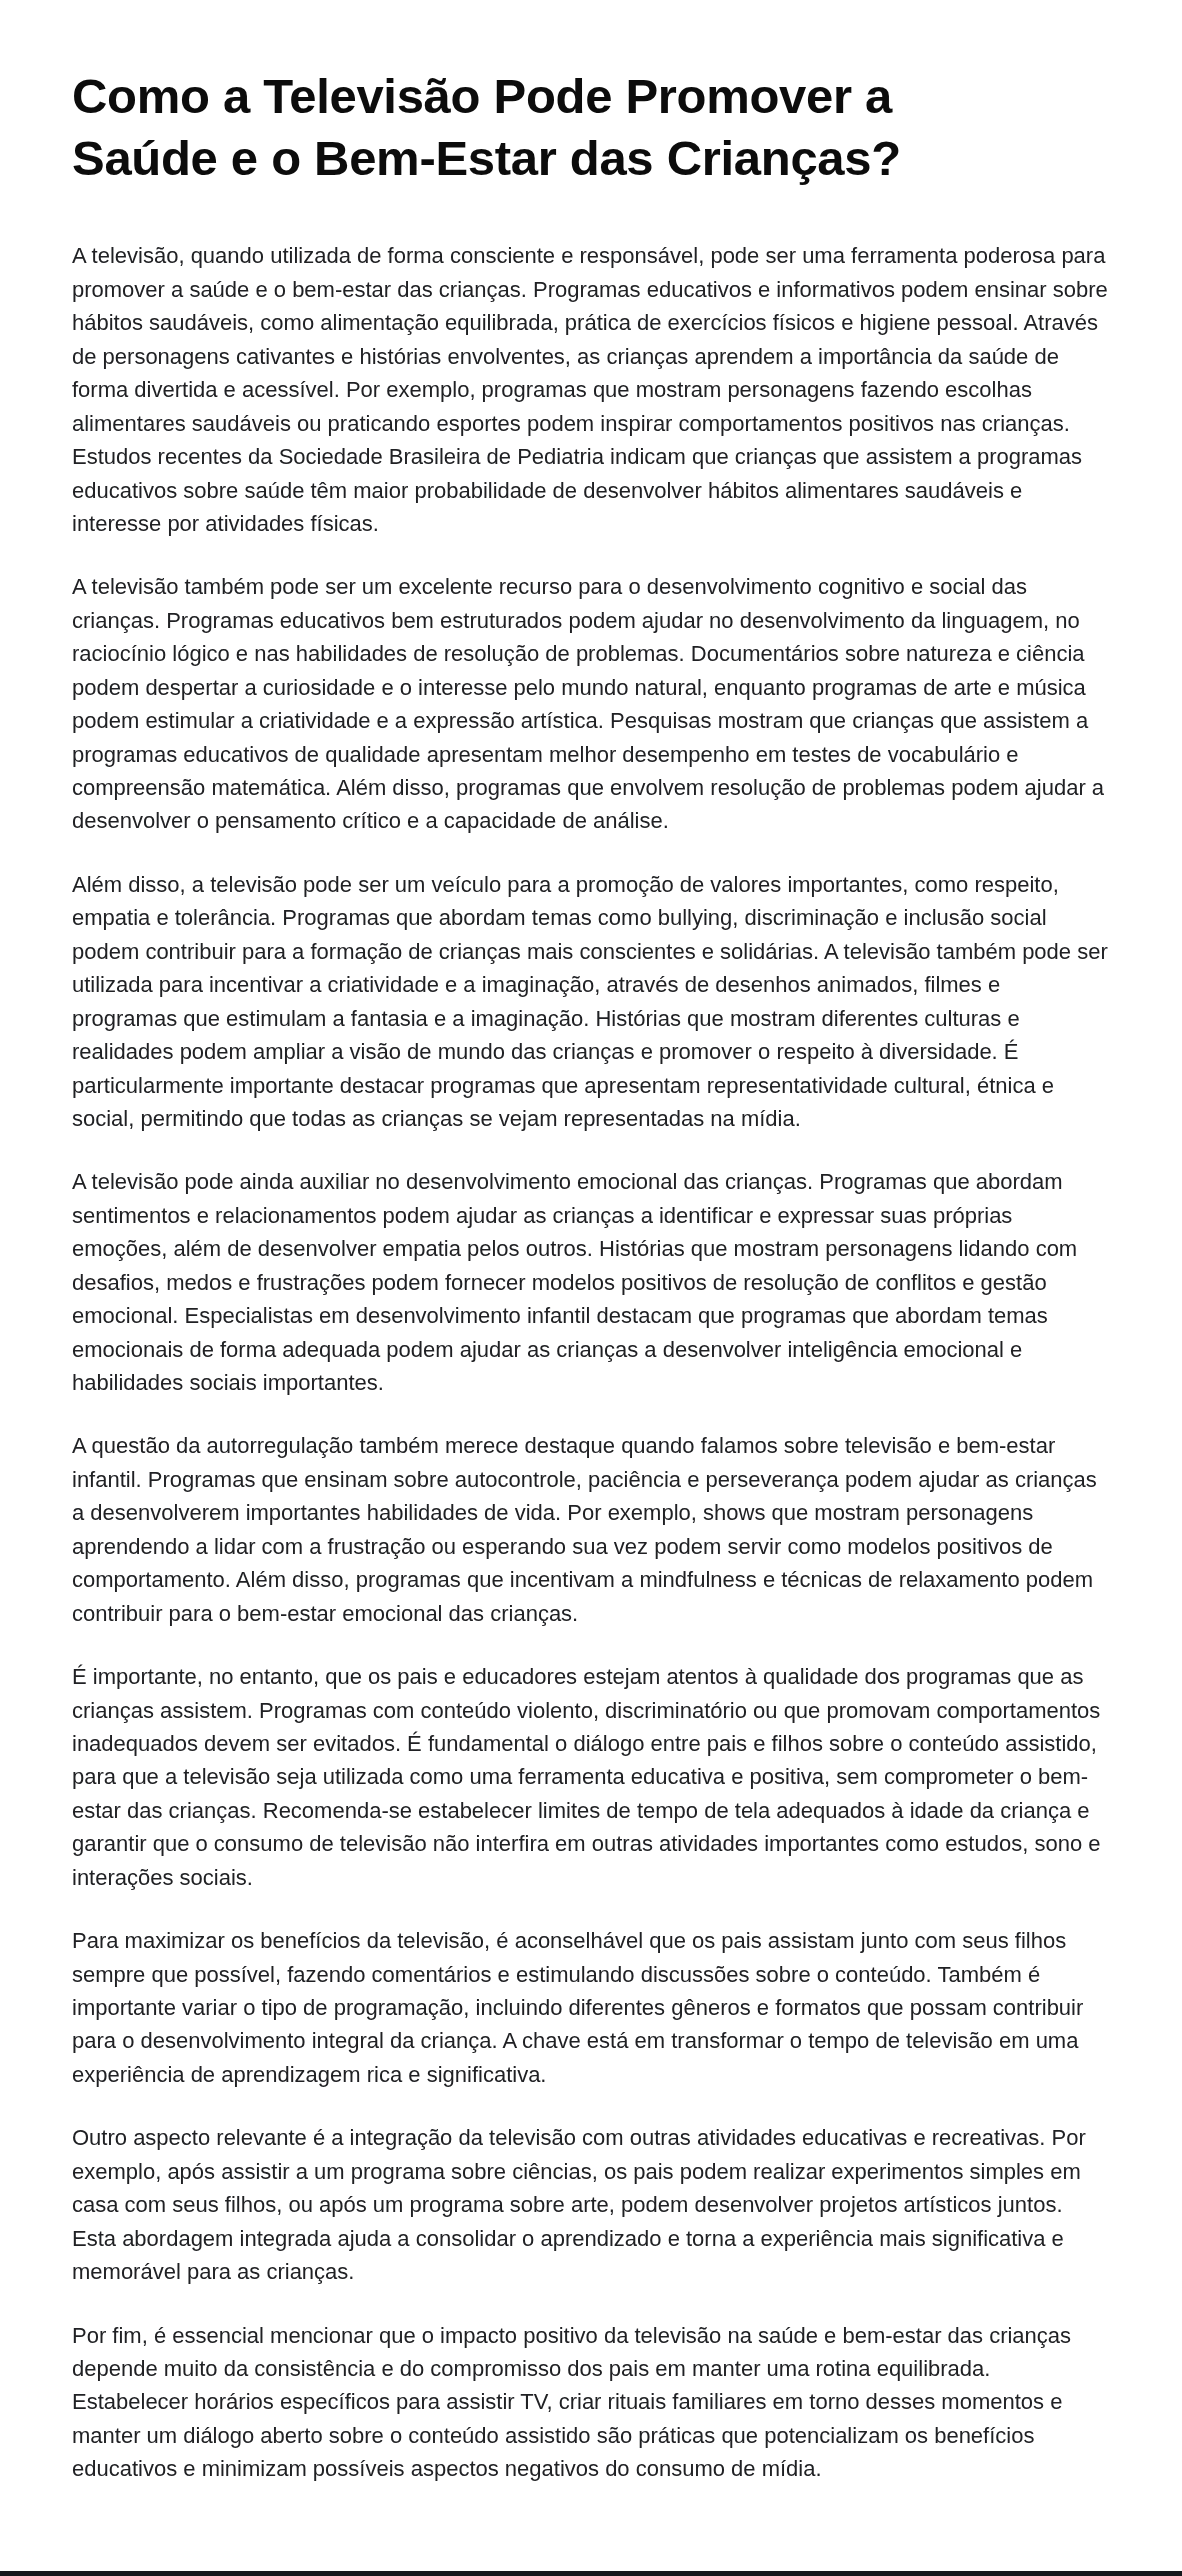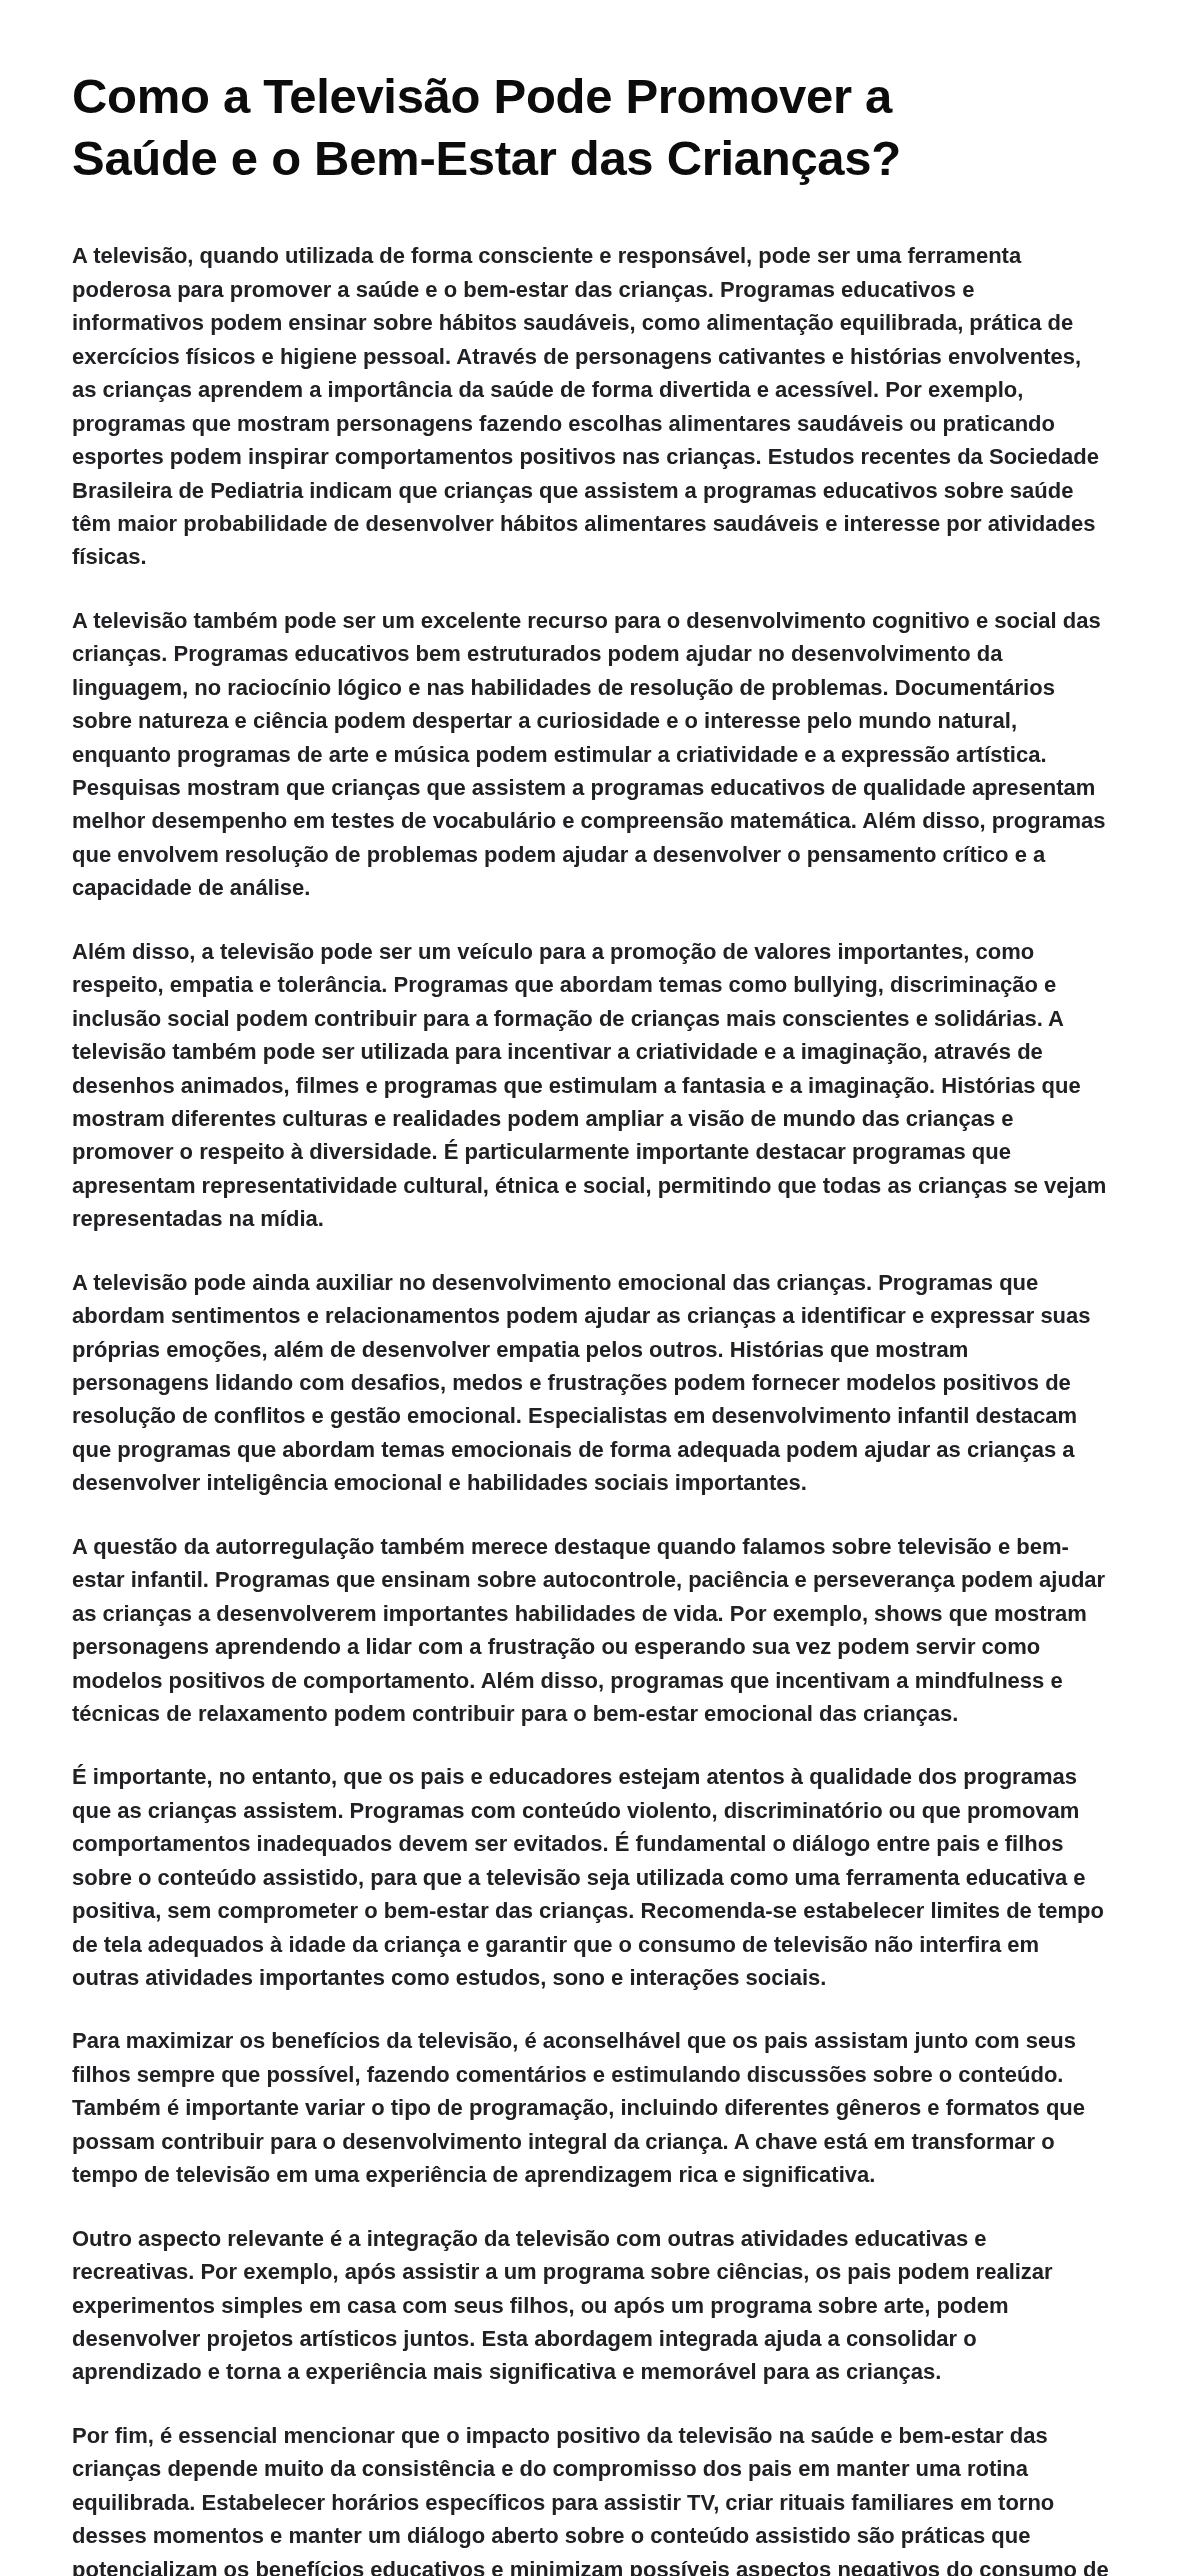--- a/index.html
+++ b/index.html
@@ -28,21 +28,21 @@
     color: #0c0c0c;
     letter-spacing: -0.3px;
     margin-bottom: 50px;
     max-width: 972px;
   }
 
   .article p {
     font-size: 22px;
     line-height: 1.52;
     color: #202124;
-    font-weight: 700;
+    font-weight: 400;
     margin-bottom: 30px;
     max-width: 1044px;
   }
 
   .bottom-bar {
     position: absolute;
     left: 0;
     bottom: 0;
     width: 100%;
     height: 5.3px;

